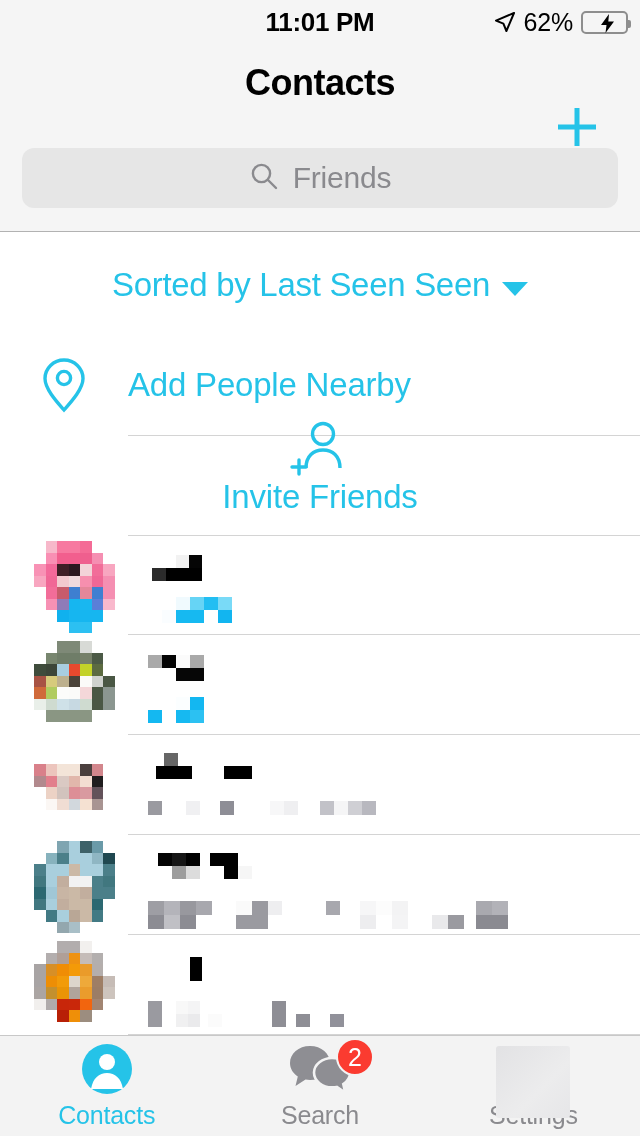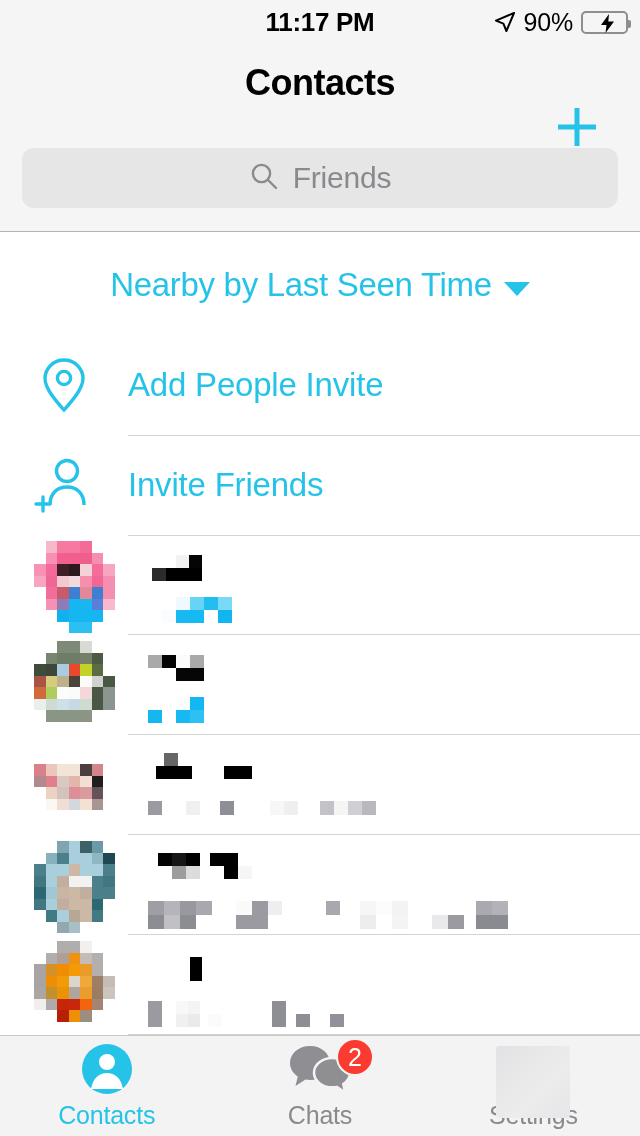--- a/index.html
+++ b/index.html
@@ -120,29 +120,29 @@
     border-radius: 3px;
   }
 </style>
 </head>
 <body>
 
 <div id="screen">
 
   <div class="statusbar">
     <div class="sb-center">
-      <span class="sb-time">11:17 PM</span>
+      <span class="sb-time">11:01 PM</span>
     </div>
     <div class="sb-right">
       <span class="loc">
         <svg width="22" height="22" viewBox="0 0 22 22">
           <path d="M20 2 L2 9.6 L9.4 12.6 L12.4 20 Z" fill="none" stroke="#000" stroke-width="2" stroke-linejoin="round"></path>
         </svg>
       </span>
-      <span class="sb-pct">90%</span>
+      <span class="sb-pct">62%</span>
       <span class="batt">
         <span class="batt-fill"></span>
         <span class="bolt">
           <svg width="17" height="19" viewBox="0 0 17 19">
               <path d="M10 0 L2 11 H7.5 L6.5 19 L15 7.5 H9.3 Z" fill="#000"></path>
             </svg>
         </span>
       </span>
     </div>
   </div>
@@ -161,36 +161,36 @@
             <circle cx="12.5" cy="12.5" r="8.6" fill="none" stroke="#8A8A8E" stroke-width="2.4"></circle>
             <path d="M19 19 L27 27" stroke="#8A8A8E" stroke-width="2.4" stroke-linecap="round"></path>
           </svg>
         </span>
         <span class="search-ph">Friends</span>
       </span>
     </div>
   </div>
 
   <div class="sortrow">
-    <span class="sort-label">Nearby by Last Seen Time</span>
+    <span class="sort-label">Sorted by Last Seen Seen</span>
     <span class="sort-caret"></span>
   </div>
 
   <div class="action-row" style="top:335px;">
     <span class="act-icon">
       <svg width="48" height="58" viewBox="0 0 48 58">
         <path d="M24 4 C13.5 4 5 12.3 5 22.5 C5 33 17 46 24 54 C31 46 43 33 43 22.5 C43 12.3 34.5 4 24 4 Z" fill="none" stroke="#25C3E8" stroke-width="3.4"></path>
         <circle cx="24" cy="22" r="6.6" fill="none" stroke="#25C3E8" stroke-width="3.4"></circle>
       </svg>
     </span>
-    <span class="act-label">Add People Invite</span>
+    <span class="act-label">Add People Nearby</span>
   </div>
   <div class="rowline" style="top:435px;"></div>
 
-  <div class="action-row" style="top:435px;">
+  <div class="action-row" style="top:418px;flex-direction:column;">
     <span class="act-icon">
       <svg width="62" height="60" viewBox="0 0 62 60">
         <circle cx="34" cy="16" r="10.5" fill="none" stroke="#25C3E8" stroke-width="3.4"></circle>
         <path d="M17 50 C17 38 24.5 32 34 32 C43.5 32 51 38 51 50" fill="none" stroke="#25C3E8" stroke-width="3.4"></path>
         <path d="M10 42 V56 M3 49 H17" stroke="#25C3E8" stroke-width="3.4" stroke-linecap="round"></path>
       </svg>
     </span>
     <span class="act-label">Invite Friends</span>
   </div>
   <div class="rowline" style="top:535px;"></div>
@@ -656,21 +656,21 @@
       <span class="tab-label">Contacts</span>
     </div>
     <div class="tab tab-inactive">
       <span class="tab-icon">
         <svg width="64" height="52" viewBox="0 0 64 52">
           <path d="M22 2 C10.5 2 2 9.6 2 19 C2 24.5 5 29.4 9.8 32.5 L7.5 42 L17.5 35.6 C18.9 35.9 20.4 36 22 36 C33.5 36 42 28.4 42 19 C42 9.6 33.5 2 22 2 Z" fill="#8E8E93"></path>
           <path d="M44 14 C53.5 14 62 20.4 62 28.6 C62 33.3 59.4 37.5 55.3 40.2 L57.2 48.6 L48.8 43 C47.3 43.3 45.7 43.4 44 43.4 C34.5 43.4 26 37 26 28.6 C26 20.4 34.5 14 44 14 Z" fill="#8E8E93" stroke="#F3F3F3" stroke-width="2.6"></path>
         </svg>
         <span class="badge">2</span>
       </span>
-      <span class="tab-label">Chats</span>
+      <span class="tab-label">Search</span>
     </div>
     <div class="tab tab-inactive">
       <span class="tab-icon">
         <span class="settings-redaction"></span>
       </span>
       <span class="tab-label">Settings</span>
     </div>
   </div>
 
 </div>

